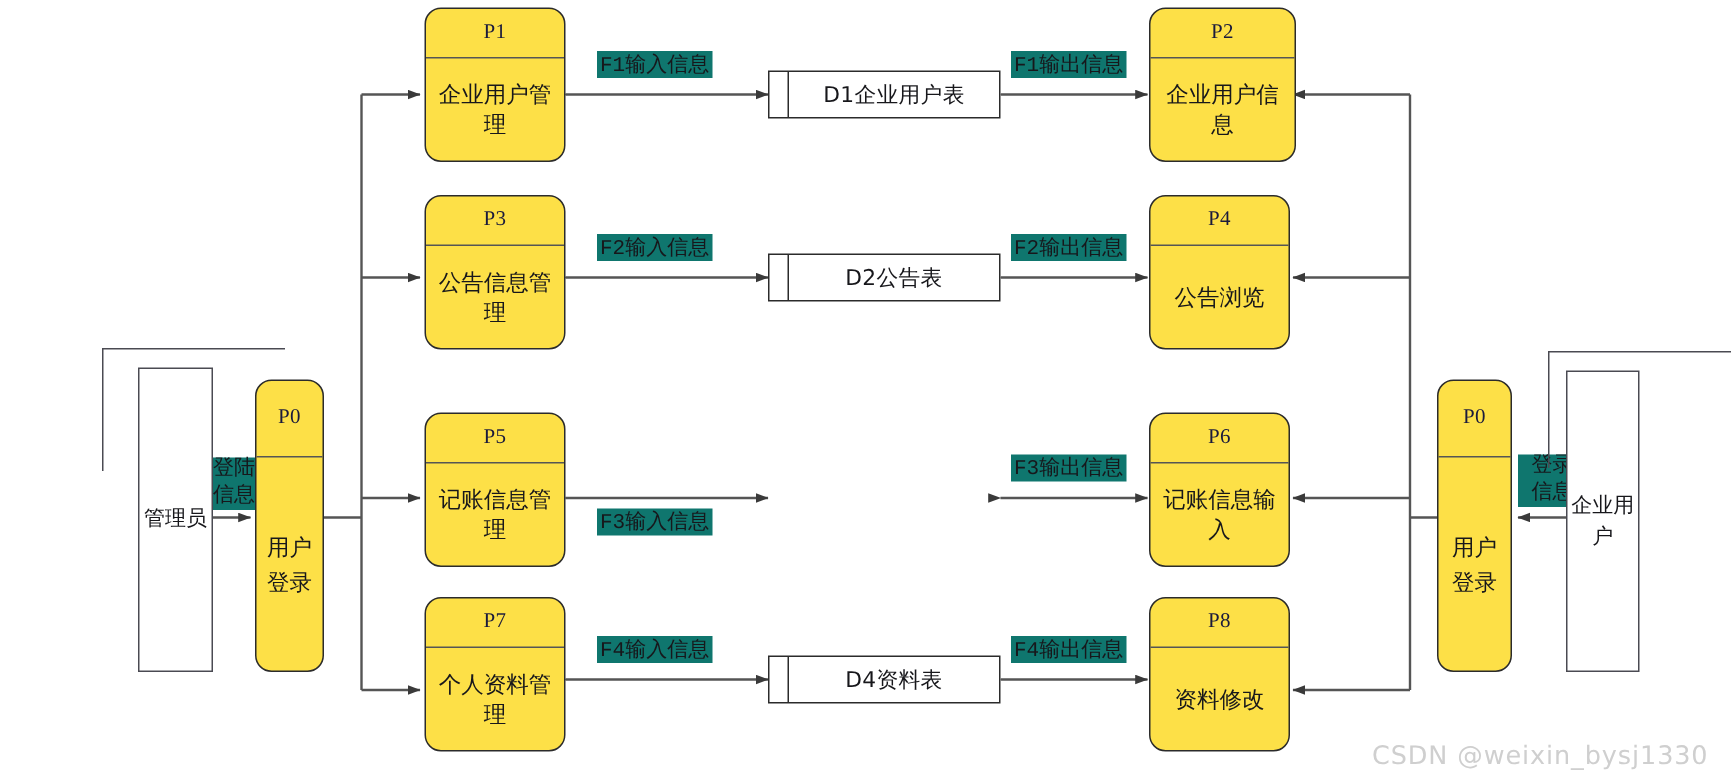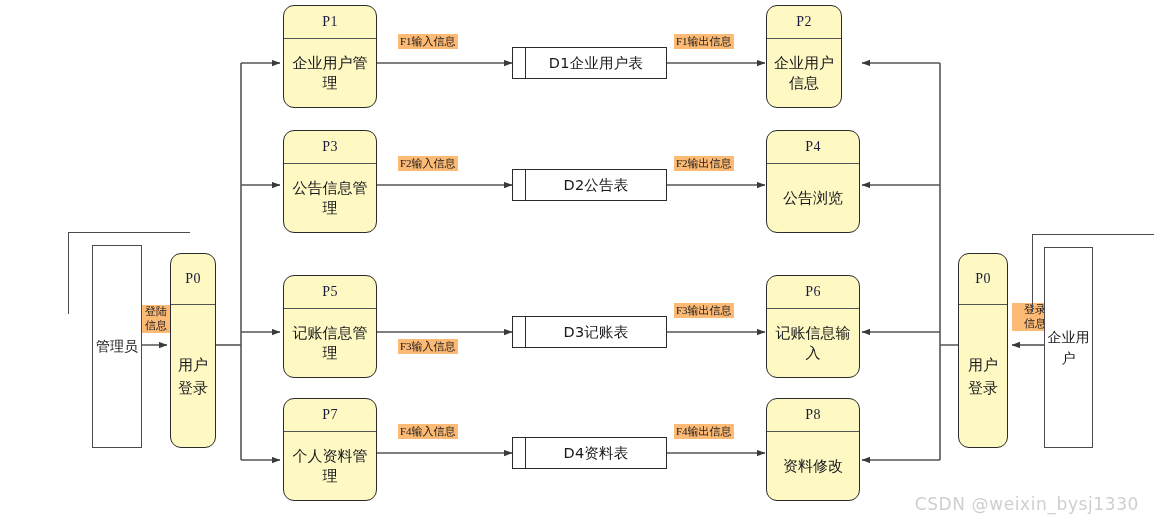--- a/index.html
+++ b/index.html
@@ -1,21 +1,21 @@
 <!DOCTYPE html>
 <html><head>
 <meta charset="utf-8">
 <style>
   html,body{margin:0;padding:0;background:#ffffff;}
   body{font-family:"Liberation Serif","DejaVu Serif",serif;}
   #canvas{position:relative;width:1155px;height:520px;background:#fff;overflow:hidden;}
   svg#wires{position:absolute;left:0;top:0;width:1155px;height:520px;}
 
   
-  .proc{position:absolute;box-sizing:border-box;border:1.4px solid #2b2b2b;border-radius:11px;background:#fef9c3;}
+  .proc{position:absolute;box-sizing:border-box;border:1.4px solid #2b2b2b;border-radius:11px;background:#fde047;}
   .proc .pid{position:absolute;left:0;right:0;top:0;display:flex;align-items:center;justify-content:center;
              font-size:14px;color:#1a1a3c;letter-spacing:.3px;}
   .proc .divider{position:absolute;left:0;right:0;height:0;border-top:1.6px solid #555;}
   .proc .pbody{position:absolute;left:0;right:0;bottom:0;display:flex;align-items:center;justify-content:center;
                text-align:center;padding:0 6px;box-sizing:border-box;line-height:1.32;
                font-family:"DejaVu Sans","Liberation Sans",sans-serif;font-size:15px;color:#17171b;}
   .proc.vert .pbody{line-height:1.5;}
 
   
   .store{position:absolute;box-sizing:border-box;border:1.3px solid #2b2b2b;background:#fff;
@@ -24,22 +24,22 @@
   .store .slabel{flex:1;text-align:center;font-size:14.5px;color:#17171b;
                  font-family:"DejaVu Sans","Liberation Sans",serif;letter-spacing:.2px;}
 
   
   .entity{position:absolute;box-sizing:border-box;border:1.3px solid #4a4a52;background:#fff;
           display:flex;align-items:center;justify-content:center;text-align:center;line-height:1.5;
           font-family:"DejaVu Sans","Liberation Sans",sans-serif;font-size:14px;color:#17171b;z-index:2;}
   .bracket{position:absolute;box-sizing:border-box;border-left:1.3px solid #4a4a52;border-top:1.3px solid #4a4a52;z-index:1;}
 
   
-  .flab{position:absolute;white-space:nowrap;font-size:11px;color:#17171b;background:#fdba74;
-        font-family:Liberation Serif, serif;padding:0 2px;}
+  .flab{position:absolute;white-space:nowrap;font-size:14px;color:#17171b;background:#0f766e;
+        font-family:Liberation Mono, monospace;padding:0 2px;}
   .flab.stack{white-space:normal;text-align:center;line-height:1.25;width:42px;}
 
   .wm{position:absolute;right:16px;bottom:6px;font-size:17px;color:#cfcfcf;letter-spacing:.6px;
       font-family:"DejaVu Sans","Liberation Sans",sans-serif;}
 </style>
 </head>
 <body>
 
 <div id="canvas">
 
@@ -131,31 +131,27 @@
   <div class="store" style="left:512px;top:47px;width:155px;height:32px;">
     <div class="tab"></div>
     <div class="slabel">D1企业用户表</div>
   </div>
 
   <div class="store" style="left:512px;top:169px;width:155px;height:32px;">
     <div class="tab"></div>
     <div class="slabel">D2公告表</div>
   </div>
 
-  <div class="store" style="left:512px;top:316px;width:155px;height:32px;">
-    <div class="tab"></div>
-    <div class="slabel">D3记账表</div>
-  </div>
 
   <div class="store" style="left:512px;top:437px;width:155px;height:32px;">
     <div class="tab"></div>
     <div class="slabel">D4资料表</div>
   </div>
 
-  <div class="proc" style="left:766px;top:5px;width:76px;height:103px;">
+  <div class="proc" style="left:766px;top:5px;width:98px;height:103px;">
     <div class="pid" style="height:32px;">P2</div>
     <div class="divider" style="top:32px;"></div>
     <div class="pbody" style="top:32px;height:71px;">企业用户信息</div>
   </div>
 
   <div class="proc" style="left:766px;top:130px;width:94px;height:103px;">
     <div class="pid" style="height:32px;">P4</div>
     <div class="divider" style="top:32px;"></div>
     <div class="pbody" style="top:32px;height:71px;">公告浏览</div>
   </div>

